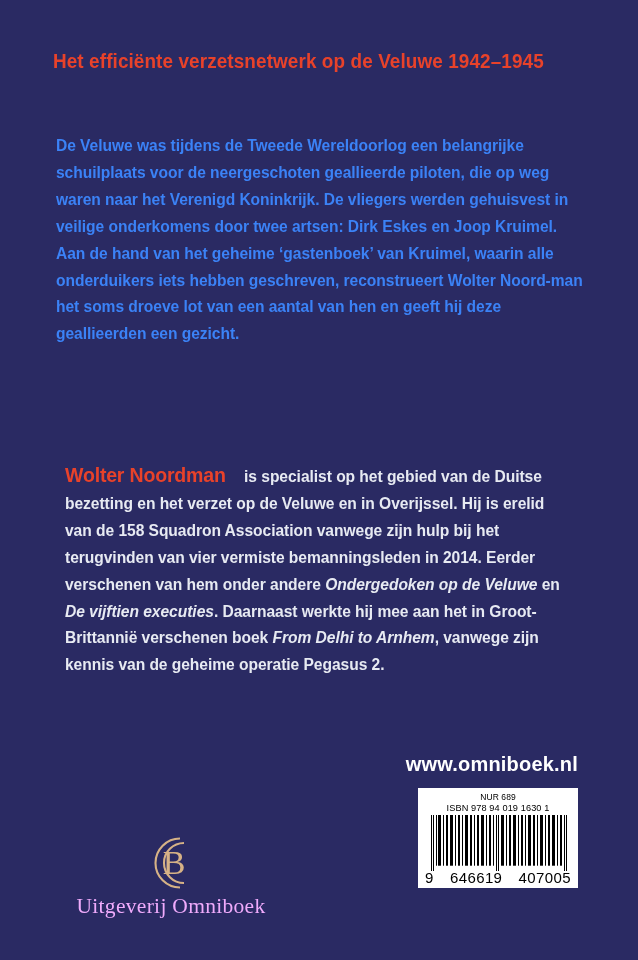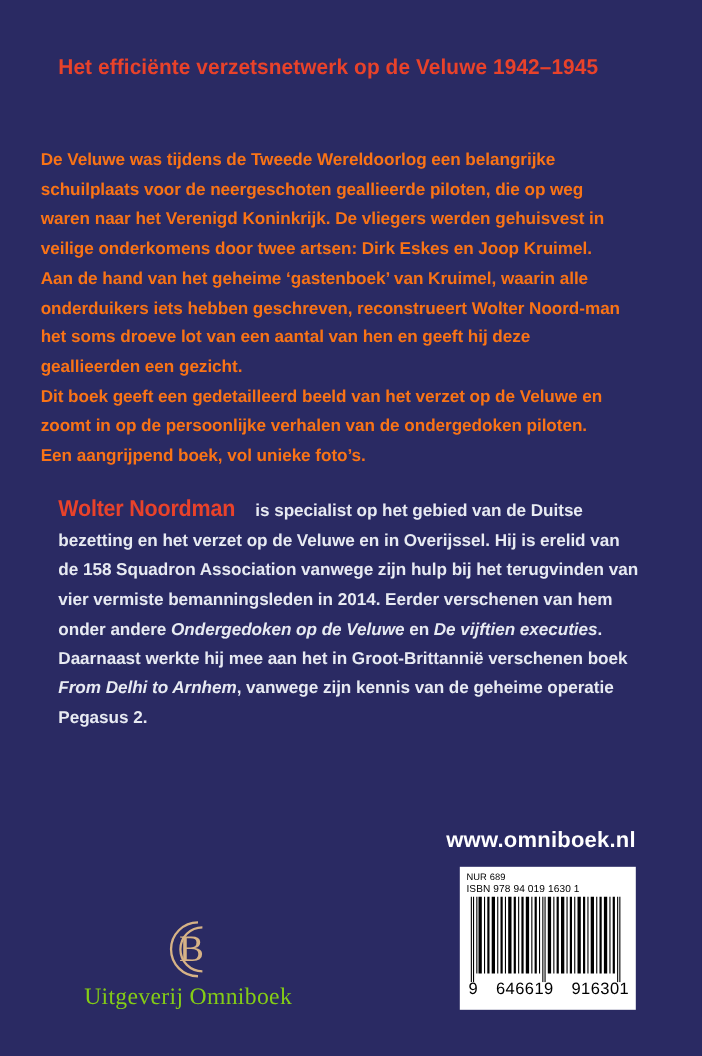--- a/index.html
+++ b/index.html
@@ -33,24 +33,24 @@
     font-weight: bold;
     letter-spacing: 0.1px;
     transform: scaleX(0.97);
     transform-origin: left center;
     white-space: nowrap;
   }
 
   
   .blurb {
     position: absolute;
-    left: 37px;
+    left: 56px;
     top: 133px;
     width: 527px;
-    color: #f97316;
+    color: #3b82f6;
     font-size: 15.6px;
     font-weight: bold;
     line-height: 26.9px;
     letter-spacing: -0.05px;
   }
   .blurb p {
     margin: 0;
   }
   .blurb .para-gap {
     margin-top: 0px;
@@ -61,21 +61,21 @@
     position: absolute;
     left: 53px;
     top: 450px;
     width: 530px;
     color: #e7eaf2;
     font-size: 15.6px;
     font-weight: bold;
     line-height: 26.9px;
     letter-spacing: -0.05px;
   }
-  .bio p { margin: 0; }
+  .bio p { margin: 12px; }
   .author-name {
     color: #e8422a;
     font-family: "Liberation Sans Narrow", "Liberation Sans", sans-serif;
     font-size: 21px;
     font-weight: bold;
     letter-spacing: -0.2px;
     display: inline-block;
     transform: scaleX(0.93);
     transform-origin: left center;
     margin-right: 2px;
@@ -95,27 +95,27 @@
     letter-spacing: 0.2px;
     text-align: right;
   }
 
   
   .barcode-box {
     position: absolute;
     left: 418px;
     top: 788px;
     width: 160px;
-    height: 130px;
+    height: 100px;
     background: #ffffff;
     box-sizing: border-box;
     padding: 4px 6px 3px 6px;
     display: flex;
     flex-direction: column;
-    align-items: flex-start;
+    align-items: center;
   }
   .barcode-nur {
     color: #000;
     font-size: 8.5px;
     font-weight: normal;
     line-height: 11px;
     letter-spacing: 0.1px;
   }
   .barcode-isbn {
     color: #000;
@@ -153,38 +153,37 @@
     width: 236px;
     text-align: center;
   }
   .logo-mark {
     width: 74px;
     height: 60px;
     margin: 0 auto 2px auto;
     display: block;
   }
   .publisher-name {
-    color: #84cc16;
+    color: #f0abfc;
     font-family: "Liberation Serif", serif;
     font-size: 21.5px;
     font-weight: normal;
     letter-spacing: 0.3px;
     line-height: 1.1;
   }
 </style>
 </head>
 <body>
 
 <div class="cover">
 
   <div class="title">Het efficiënte verzetsnetwerk op de Veluwe 1942–1945</div>
 
   <div class="blurb">
     <p>De Veluwe was tijdens de Tweede Wereldoorlog een belangrijke schuilplaats voor de neergeschoten geallieerde piloten, die op weg waren naar het Verenigd Koninkrijk. De vliegers werden gehuisvest in veilige onderkomens door twee artsen: Dirk Eskes en Joop Kruimel. Aan de hand van het geheime ‘gastenboek’ van Kruimel, waarin alle onderduikers iets hebben geschreven, reconstrueert Wolter Noord-man het soms droeve lot van een aantal van hen en geeft hij deze geallieerden een gezicht.</p>
-    <p class="para-gap">Dit boek geeft een gedetailleerd beeld van het verzet op de Veluwe en zoomt in op de  persoonlijke verhalen van de ondergedoken piloten. Een aangrijpend boek, vol unieke foto’s.</p>
   </div>
 
   <div class="bio">
     <p><span class="author-name">Wolter Noordman</span><span> is specialist op het gebied van de Duitse bezetting en het verzet op de Veluwe en in Overijssel. Hij is erelid van de 158 Squadron Association vanwege zijn hulp bij het terugvinden van vier vermiste bemanningsleden in 2014. Eerder verschenen van hem onder andere </span><i>Ondergedoken op de Veluwe</i><span> en </span><i>De vijftien executies</i><span>. Daarnaast werkte hij mee aan het in Groot-Brittannië verschenen boek </span><i>From Delhi to Arnhem</i><span>, vanwege zijn kennis van de geheime operatie Pegasus 2.</span></p>
   </div>
 
   <div class="website">www.omniboek.nl</div>
 
   <div class="barcode-box">
     <div class="barcode-nur">NUR 689</div>
@@ -235,21 +234,21 @@
         <rect x="266" y="0" width="4" height="70"></rect>
 
         <rect x="274" y="0" width="2" height="78"></rect>
         <rect x="278" y="0" width="2" height="78"></rect>
       </g>
     </svg>
 
     <div class="barcode-digits">
       <span>9</span>
       <span>646619</span>
-      <span>916301</span>
+      <span>407005</span>
     </div>
   </div>
 
   <div class="publisher">
     <svg class="logo-mark" viewBox="0 0 74 60">
 
       <path d="M 46 5.5 A 24.5 24.5 0 1 0 46 54.5" fill="none" stroke="#d6b286" stroke-width="2.1"></path>
 
       <path d="M 50 10 A 20 20 0 1 0 50 50" fill="none" stroke="#d6b286" stroke-width="2.1"></path>
 

